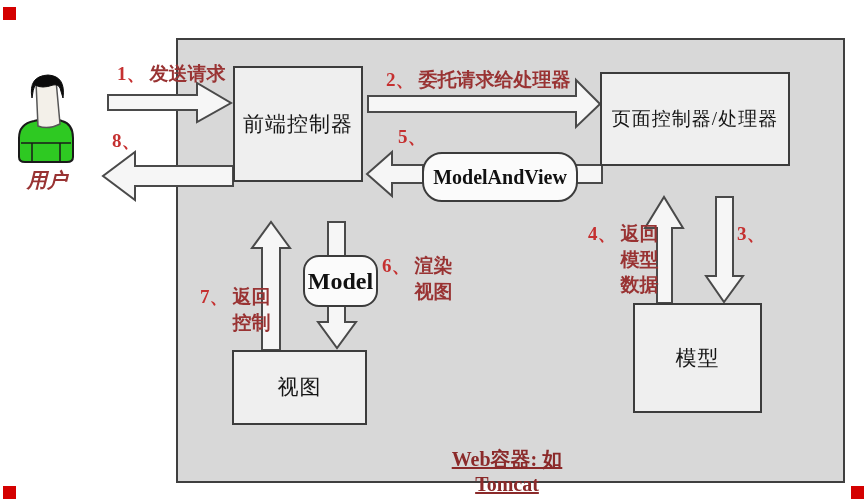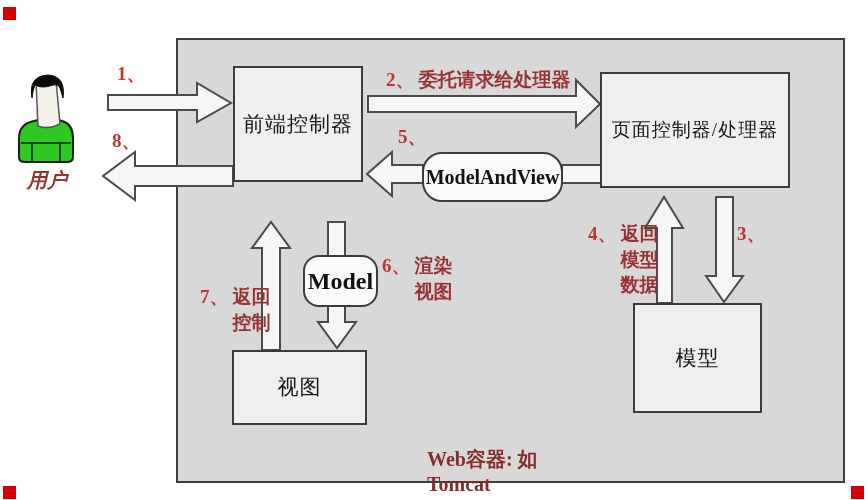--- a/index.html
+++ b/index.html
@@ -13,22 +13,22 @@
   .node{position:absolute;display:flex;align-items:center;justify-content:center;
         background:#efefef;border:2px solid #3c3c3c;color:#161616;
         font-size:21px;letter-spacing:1px;text-align:center;line-height:1.25;}
   .pill{position:absolute;display:flex;align-items:center;justify-content:center;
         background:#fbfbfb;border:2px solid #3c3c3c;color:#111;
         font-weight:bold;font-family:"Liberation Serif","DejaVu Serif",serif;}
   .step{position:absolute;display:flex;align-items:flex-start;
         font-weight:bold;font-size:19px;line-height:1.35;color:#993333;
         white-space:pre-line;}
   .step .num{color:#c53030;margin-right:4px;white-space:nowrap;}
-  .caption{position:absolute;left:427px;top:446px;width:160px;
-           font-weight:bold;font-size:20px;color:#8b2a2a;}
+  .caption{position:absolute;left:427px;top:446px;width:160px;text-align:center;
+           font-weight:bold;font-size:20px;color:#8b2a2a;text-decoration:underline;}
   .user-label{position:absolute;left:22px;top:167px;width:50px;text-align:center;
               font-weight:bold;font-size:20px;color:#993333;font-style:italic;}
   .user-fig{position:absolute;left:8px;top:72px;}
   .handle{position:absolute;width:13px;height:13px;background:#d40000;}
 </style>
 </head>
 <body>
 
 <div id="canvas">
 
@@ -44,42 +44,43 @@
     <rect x="328" y="222" width="17" height="36"></rect>
     <polygon points="328,305 328,322 318,322 337,348 356,322 345,322 345,305"></polygon>
     <polygon points="657,303 657,228 645,228 664,197 683,228 672,228 672,303"></polygon>
     <polygon points="716,197 716,276 706,276 724,302 743,276 733,276 733,197"></polygon>
   </svg>
 
   <div class="node" style="left:233px;top:66px;width:130px;height:116px;">
     <span>前端控制器</span>
   </div>
 
-  <div class="node" style="left:600px;top:72px;width:190px;height:116px;font-size:19px;">
+  <div class="node" style="left:600px;top:72px;width:190px;height:94px;font-size:19px;">
     <span>页面控制器/处理器</span>
   </div>
 
   <div class="node" style="left:633px;top:303px;width:129px;height:110px;">
     <span>模型</span>
   </div>
 
   <div class="node" style="left:232px;top:350px;width:135px;height:75px;">
     <span>视图</span>
   </div>
 
-  <div class="pill" style="left:422px;top:152px;width:141px;height:50px;border-radius:20px;font-size:20px;">
+  <div class="pill" style="left:422px;top:152px;width:156px;height:50px;border-radius:20px;font-size:20px;">
     <span>ModelAndView</span>
   </div>
 
   <div class="pill" style="left:303px;top:255px;width:75px;height:52px;border-radius:16px;font-size:24px;">
     <span>Model</span>
   </div>
 
   <div class="step" style="left:117px;top:61px;">
     <span class="num">1、</span>
+    <span>发送请求</span>
   </div>
   <div class="step" style="left:386px;top:67px;">
     <span class="num">2、</span>
     <span>委托请求给处理器</span>
   </div>
   <div class="step" style="left:398px;top:124px;">
     <span class="num">5、</span>
   </div>
   <div class="step" style="left:112px;top:128px;">
     <span class="num">8、</span>

